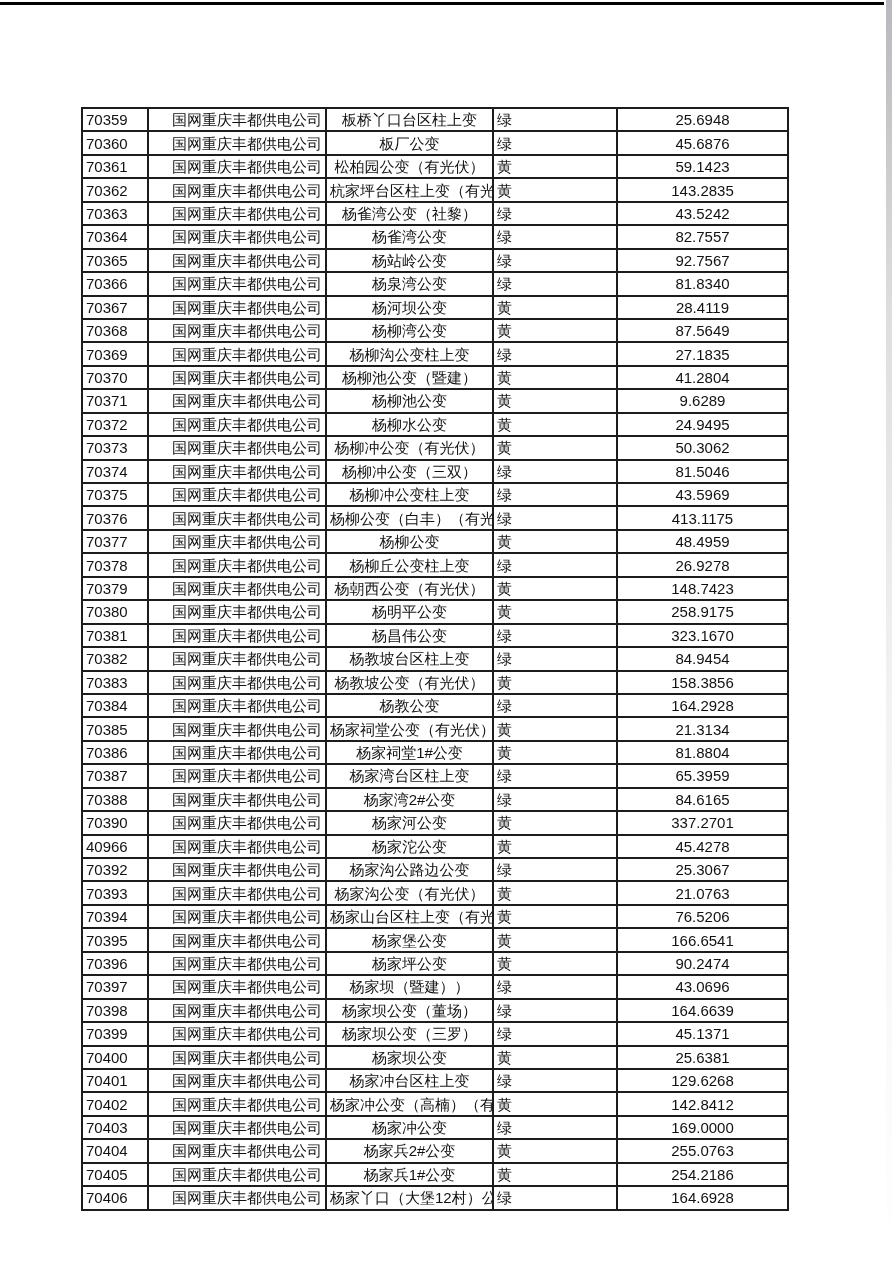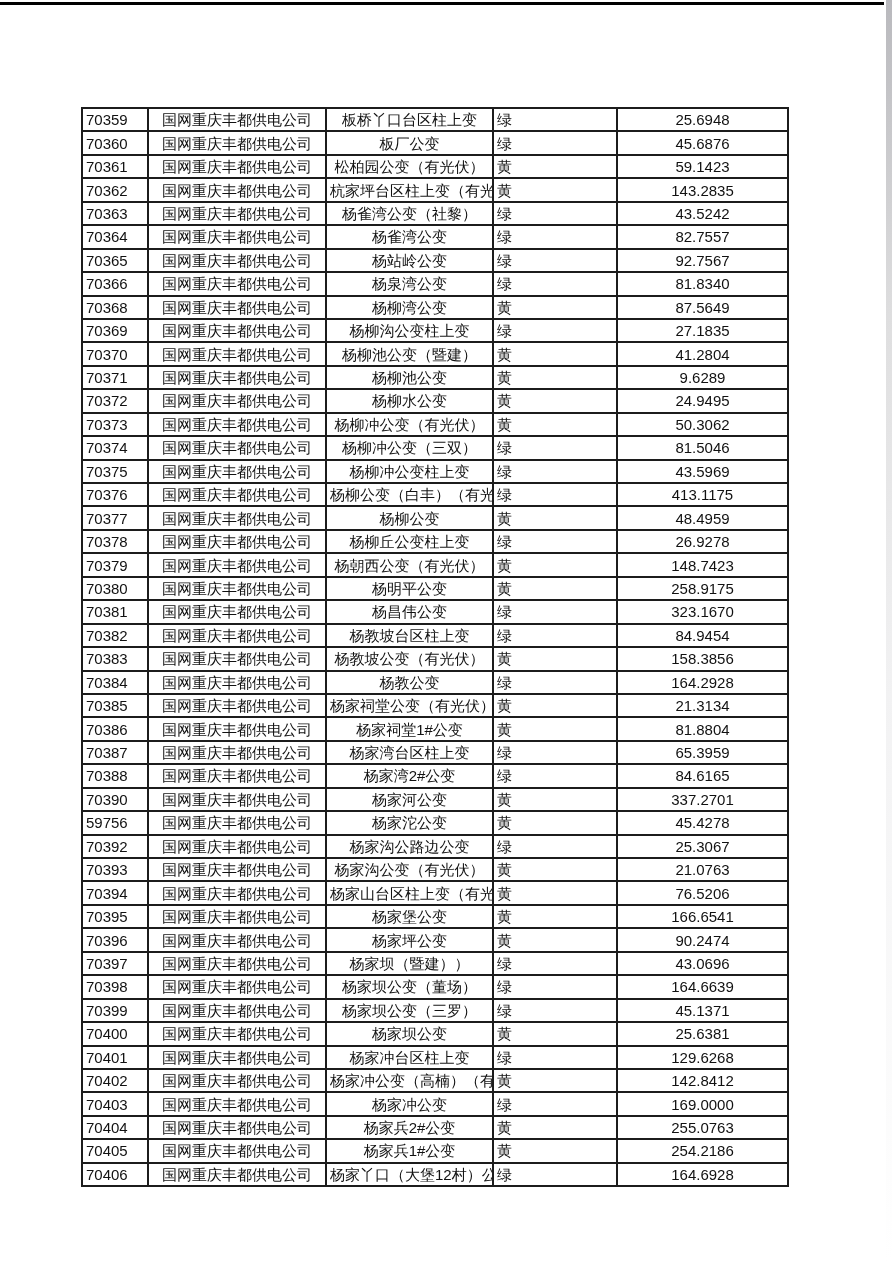--- a/index.html
+++ b/index.html
@@ -24,21 +24,21 @@
     height:21.45px;
     padding:0 3px;
     font-size:15px;
     line-height:17px;
     color:#111111;
     white-space:nowrap;
     overflow:hidden;
     vertical-align:middle;
   }
   td.c-id{text-align:left;padding:0;}
-  td.c-company{text-align:center;}
+  td.c-company{text-align:right;}
   td.c-name{text-align:center;}
   td.c-status{text-align:left;}
   td.c-value{text-align:center;padding:0;}
 </style>
 </head>
 <body>
 
 <div class="top-line"></div>
 <div class="edge-shadow"></div>
 
@@ -109,20 +109,27 @@
       </tr>
 
       <tr>
         <td class="c-id">70366</td>
         <td class="c-company">国网重庆丰都供电公司</td>
         <td class="c-name">杨泉湾公变</td>
         <td class="c-status">绿</td>
         <td class="c-value">81.8340</td>
       </tr>
 
+      <tr>
+        <td class="c-id">70367</td>
+        <td class="c-company">国网重庆丰都供电公司</td>
+        <td class="c-name">杨河坝公变</td>
+        <td class="c-status">黄</td>
+        <td class="c-value">28.4119</td>
+      </tr>
 
       <tr>
         <td class="c-id">70368</td>
         <td class="c-company">国网重庆丰都供电公司</td>
         <td class="c-name">杨柳湾公变</td>
         <td class="c-status">黄</td>
         <td class="c-value">87.5649</td>
       </tr>
 
       <tr>
@@ -288,21 +295,21 @@
 
       <tr>
         <td class="c-id">70390</td>
         <td class="c-company">国网重庆丰都供电公司</td>
         <td class="c-name">杨家河公变</td>
         <td class="c-status">黄</td>
         <td class="c-value">337.2701</td>
       </tr>
 
       <tr>
-        <td class="c-id">59756</td>
+        <td class="c-id">40966</td>
         <td class="c-company">国网重庆丰都供电公司</td>
         <td class="c-name">杨家沱公变</td>
         <td class="c-status">黄</td>
         <td class="c-value">45.4278</td>
       </tr>
 
       <tr>
         <td class="c-id">70392</td>
         <td class="c-company">国网重庆丰都供电公司</td>
         <td class="c-name">杨家沟公路边公变</td>

